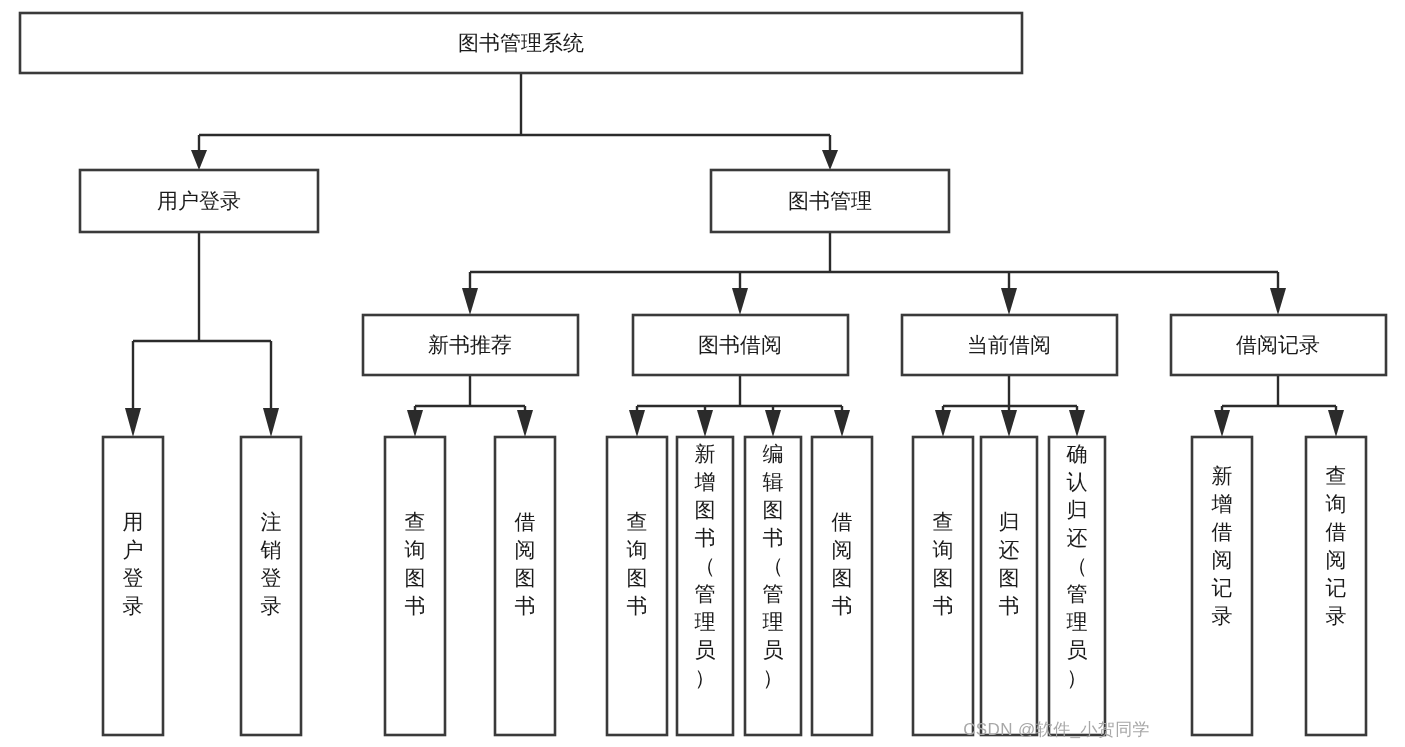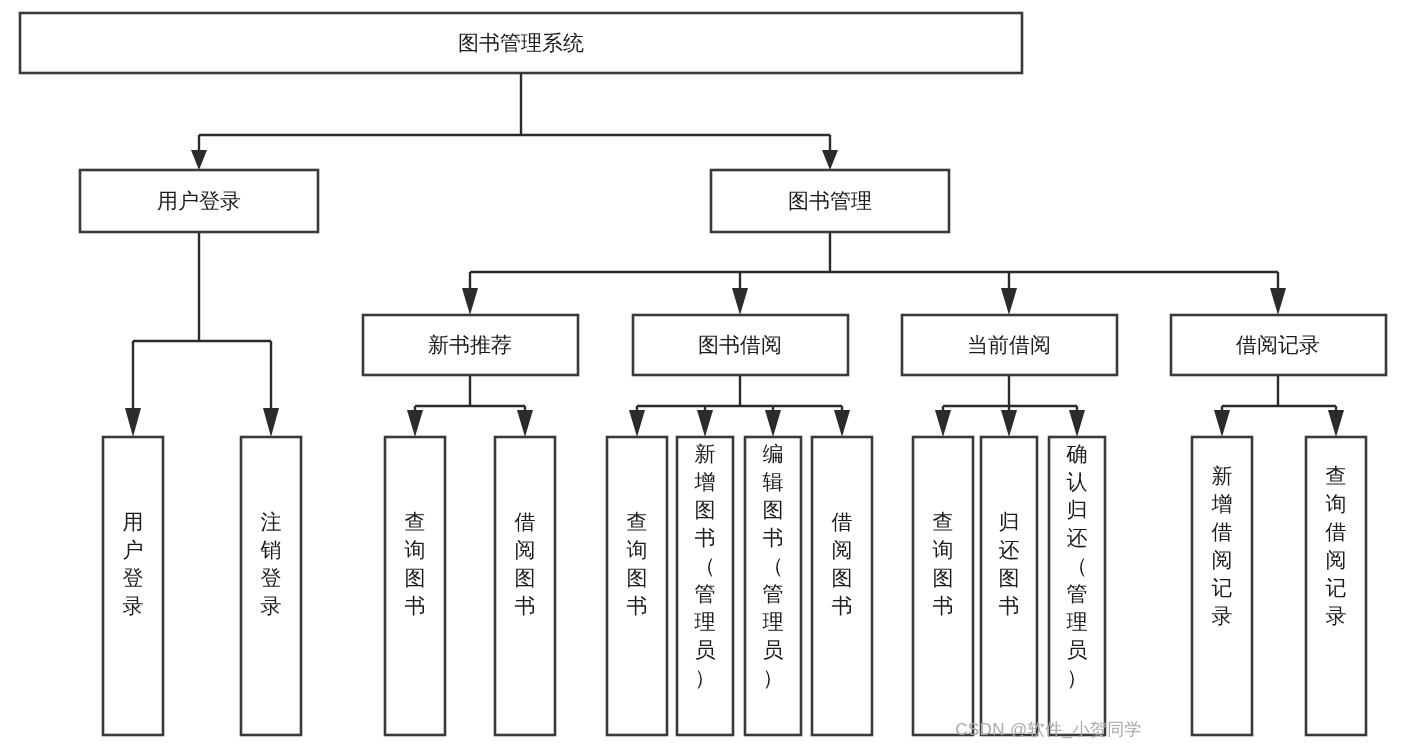--- a/index.html
+++ b/index.html
@@ -50,21 +50,21 @@
     stroke: #2b2b2b;
     stroke-width: 2.4;
     fill: none;
   }
   .arrow-head {
     fill: #2b2b2b;
     stroke: none;
   }
   .watermark {
     position: absolute;
-    right: 16px;
+    right: 8px;
     bottom: 6px;
     font-family: "Liberation Sans", "DejaVu Sans", sans-serif;
     font-size: 17px;
     color: #a8a8a8;
     letter-spacing: 0.4px;
     white-space: nowrap;
     pointer-events: none;
   }
 </style>
 </head>

